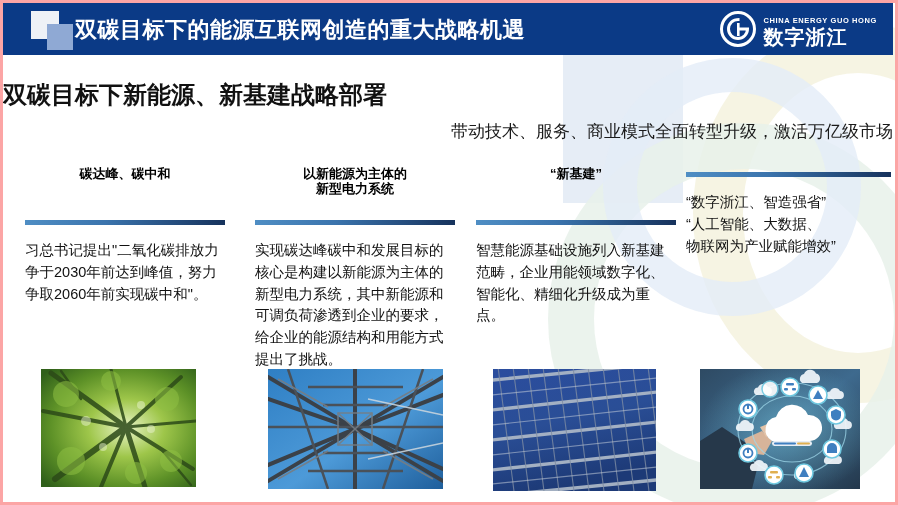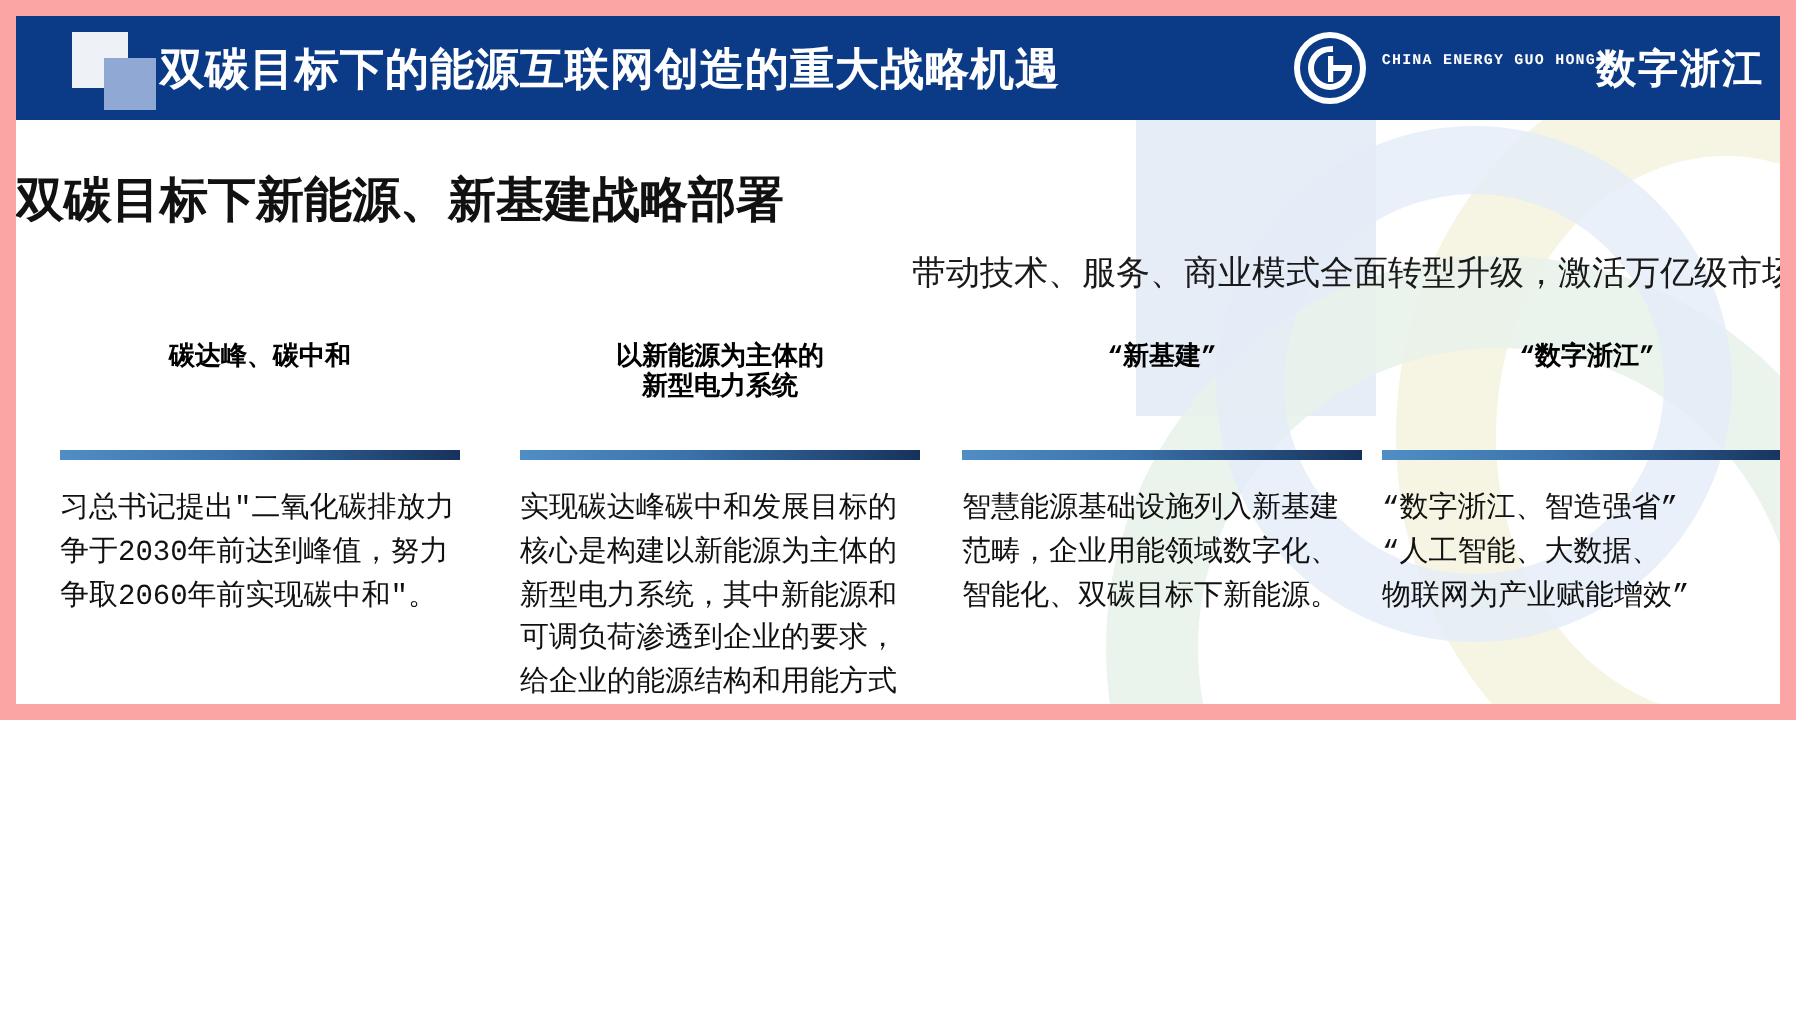--- a/index.html
+++ b/index.html
@@ -3,26 +3,26 @@
 <meta charset="utf-8">
 <style>
   html, body {
     margin: 0;
     padding: 0;
     background: #ffffff;
   }
   #slide {
     position: relative;
     width: 898px;
-    height: 360px;
+    height: 505px;
     background: #ffffff;
     overflow: hidden;
-    font-family: Liberation Mono, monospace;
+    font-family: Liberation Sans, sans-serif;
     box-sizing: border-box;
-    border: 8px solid #fca5a5;
+    border: 3px solid #fca5a5;
   }
 
   
   .bg-deco { position: absolute; pointer-events: none; }
   #deco-blue-band {
     left: 560px; top: -30px;
     width: 120px; height: 230px;
     background: #dde7f3;
     opacity: .75;
   }
@@ -81,21 +81,21 @@
     white-space: nowrap;
   }
   #brand-logo {
     position: absolute;
     right: 16px; top: 7px;
     display: flex;
     align-items: center;
     gap: 7px;
   }
   #brand-mark { flex: 0 0 auto; }
-  #brand-text-wrap { display: flex; flex-direction: row; justify-content: center; }
+  #brand-text-wrap { display: flex; flex-direction: column; justify-content: center; }
   #brand-en {
     color: #ffffff;
     font-size: 7.5px;
     letter-spacing: .6px;
     font-weight: bold;
     margin-bottom: 2px;
     white-space: nowrap;
   }
   #brand-cn {
     color: #ffffff;
@@ -216,25 +216,24 @@
 
   <div class="column" id="col-1">
     <div class="col-heading">以新能源为主体的<br>新型电力系统</div>
     <div class="col-divider"></div>
     <div class="col-body body-left">实现碳达峰碳中和发展目标的核心是构建以新能源为主体的新型电力系统，其中新能源和可调负荷渗透到企业的要求，给企业的能源结构和用能方式提出了挑战。</div>
   </div>
 
   <div class="column" id="col-2">
     <div class="col-heading">“新基建”</div>
     <div class="col-divider"></div>
-    <div class="col-body body-left">智慧能源基础设施列入新基建范畴，企业用能领域数字化、智能化、双碳目标下新能源。</div>
+    <div class="col-body body-left">智慧能源基础设施列入新基建范畴，企业用能领域数字化、智能化、精细化升级成为重点。</div>
   </div>
 
   <div class="column" id="col-3">
-    <div class="col-heading">“数字浙江”</div>
     <div class="col-divider"></div>
     <div class="col-body body-center">“数字浙江、智造强省”<br>“人工智能、大数据、<br>物联网为产业赋能增效”</div>
   </div>
 
   <div class="photo" id="photo-0">
     <svg viewBox="0 0 155 118" preserveAspectRatio="none">
       <defs>
         <radialGradient id="fg" cx="55%" cy="50%" r="70%">
           <stop offset="0%" stop-color="#eaf5c8"></stop>
           <stop offset="35%" stop-color="#9ec64a"></stop>

